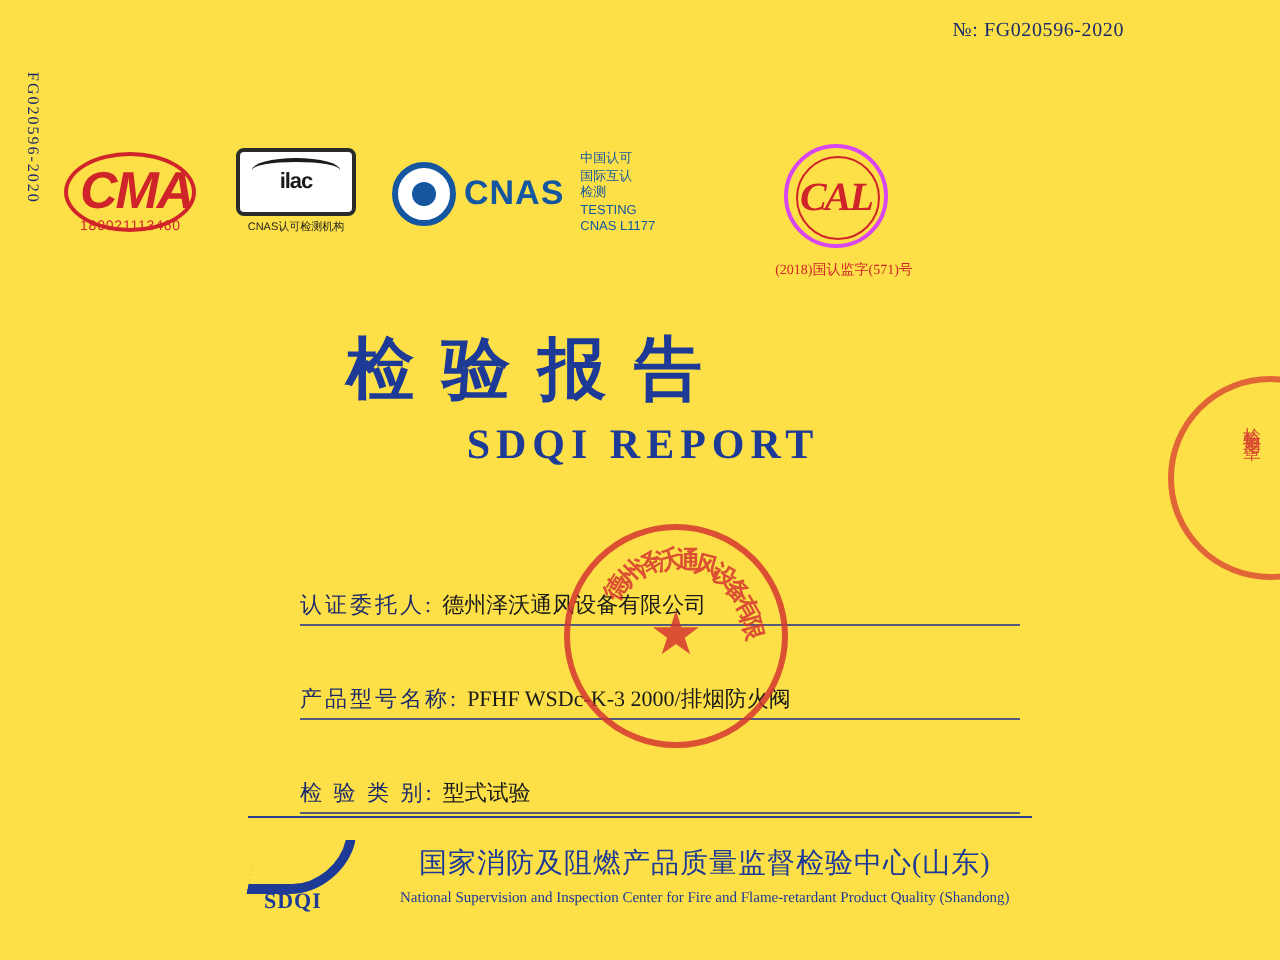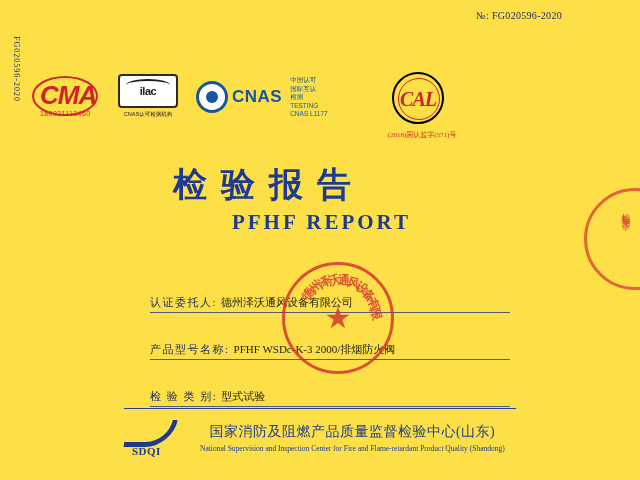--- a/index.html
+++ b/index.html
@@ -168,21 +168,21 @@
   
   .cal {
     left: 392px;
     top: 40px;
     width: 56px;
     height: 56px;
   }
   .cal-circle {
     width: 52px;
     height: 52px;
-    border: 2px solid #000000;
+    border: 2px solid #d946ef;
     border-radius: 50%;
     position: relative;
     box-sizing: border-box;
   }
   .cal-circle::before {
     content: "";
     position: absolute;
     left: 4px; top: 4px;
     width: 40px; height: 40px;
     border: 1px solid #d0242b;
@@ -426,21 +426,21 @@
 
     <div class="mark cal">
       <div class="cal-circle">
         <div class="cal-letters">CAL</div>
       </div>
       <div class="cal-caption">(2018)国认监字(571)号</div>
     </div>
   </div>
 
   <div class="title-cn">检验报告</div>
-  <div class="title-en">PFHF REPORT</div>
+  <div class="title-en">SDQI REPORT</div>
 
   <div class="stamp-edge"></div>
   <div class="stamp-edge-text">检验专用章</div>
 
   <div class="fields">
     <div class="field">
       <span class="field-label">认证委托人:</span>
       <span class="field-value">德州泽沃通风设备有限公司</span>
     </div>
     <div class="field">

